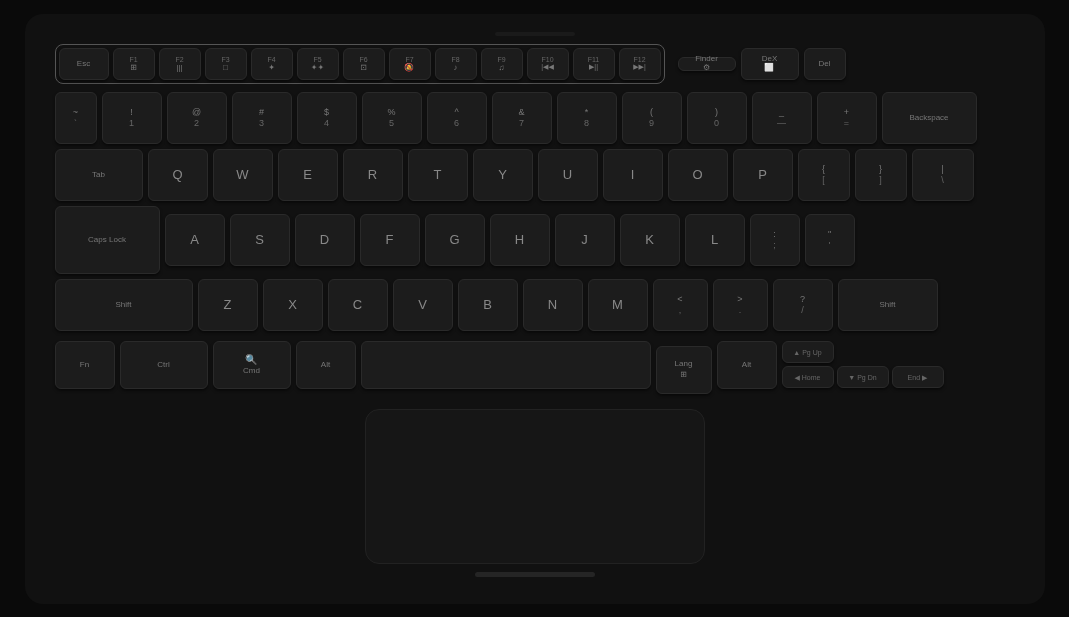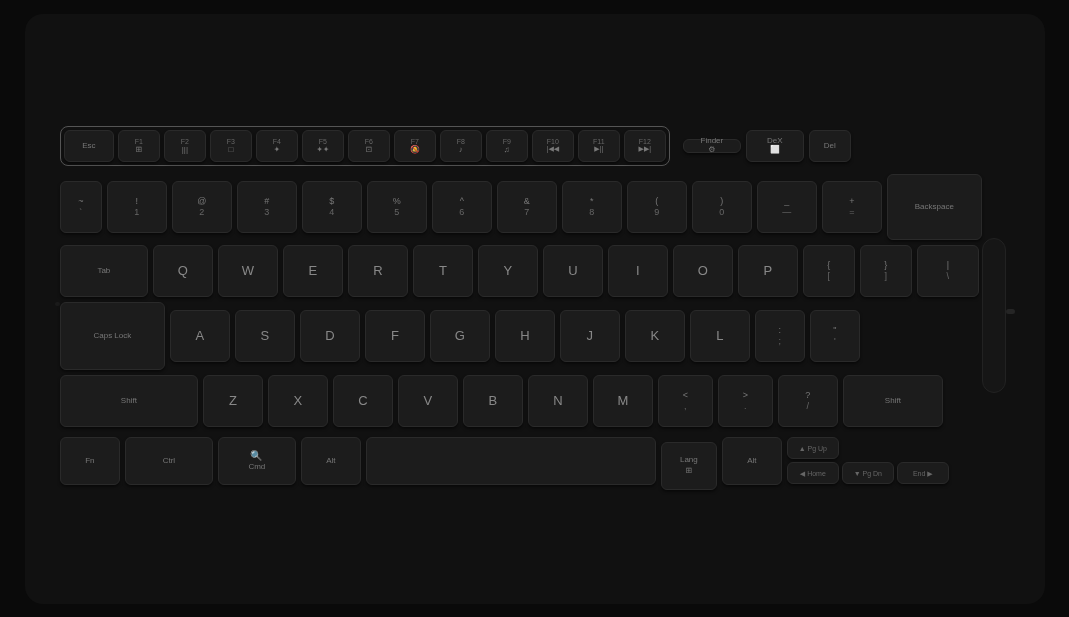--- a/index.html
+++ b/index.html
@@ -14,21 +14,21 @@
       font-family: 'Arial', sans-serif;
       overflow: hidden;
     }
 
     .laptop-body {
       width: 1020px;
       height: 590px;
       background: #111111;
       border-radius: 18px;
       display: flex;
-      flex-direction: row;
+      flex-direction: column;
       align-items: center;
       padding: 18px 30px 20px;
       position: relative;
     }
 
     .keyboard-area {
       width: 100%;
       display: flex;
       flex-direction: column;
       gap: 5px;
@@ -124,21 +124,21 @@
       color: #888;
     }
 
     .std-key .key-label {
       font-size: 13px;
       color: #888;
     }
 
     
     .backtick-key { width: 42px; height: 52px; }
-    .backspace-key { width: 95px; height: 66px; font-size: 11px; }
+    .backspace-key { width: 95px; height: 52px; font-size: 11px; }
 
     
     .tab-key { width: 88px; height: 52px; font-size: 11px; }
     .pipe-key { width: 62px; height: 52px; }
 
     
     .caps-key { width: 105px; height: 68px; font-size: 11px; }
     .enter-key { width: 110px; height: 52px; font-size: 11px; }
 
     

